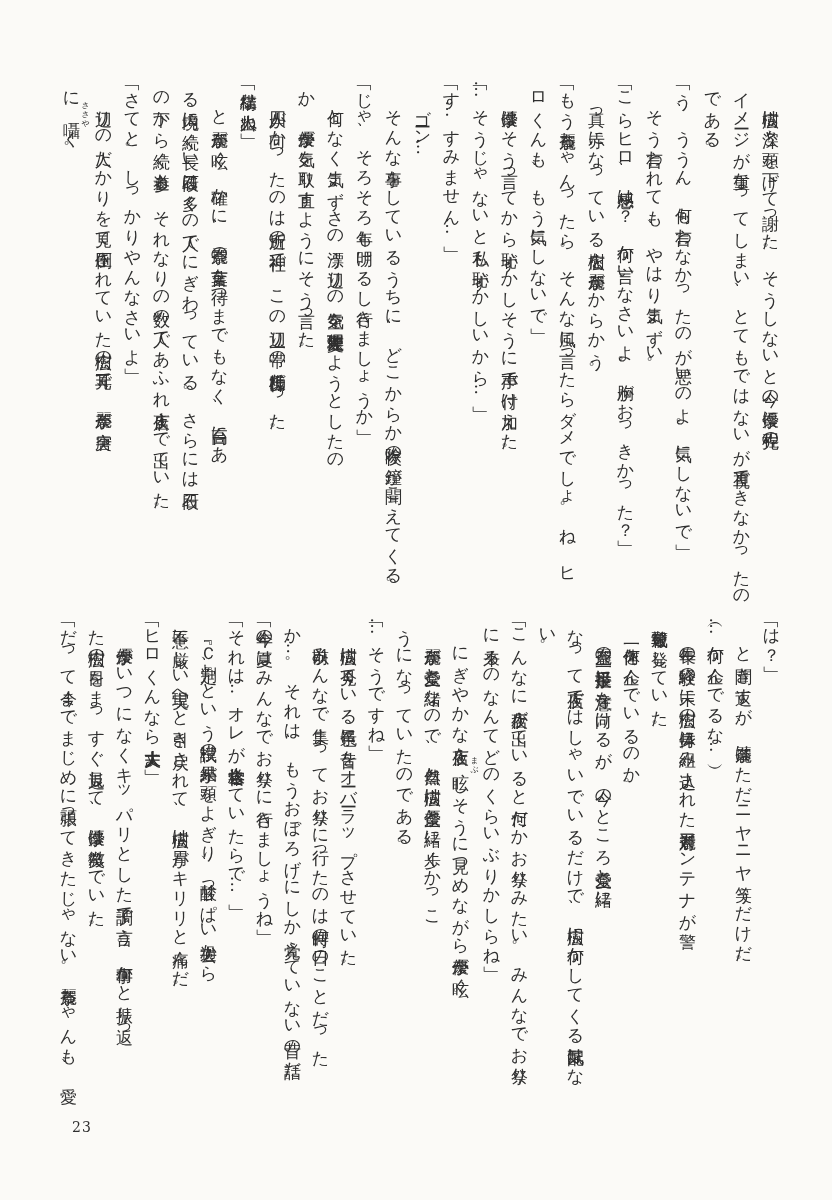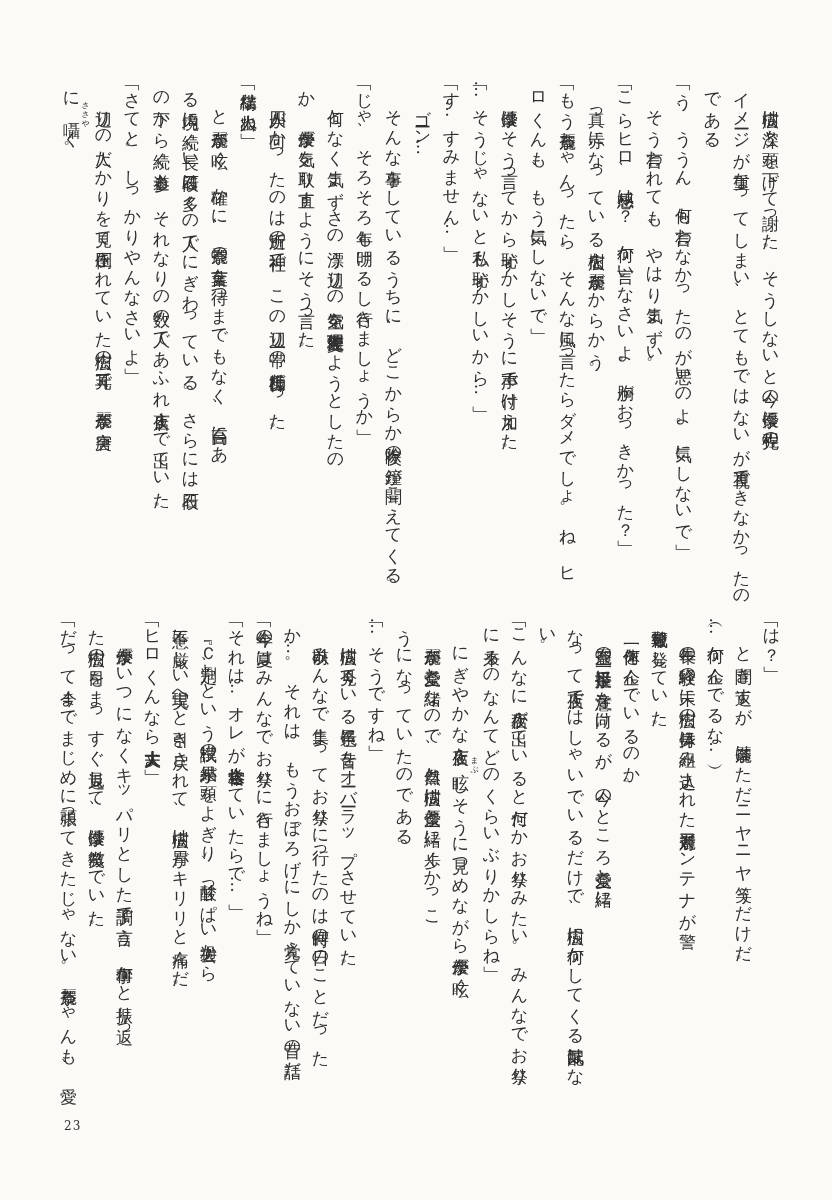--- a/index.html
+++ b/index.html
@@ -50,23 +50,23 @@
   ruby {
     ruby-position: over;
   }
   rt {
     font-size: 8px;
     letter-spacing: 0;
     line-height: 1;
   }
   .page-number {
     position: absolute;
-    left: 64px;
+    left: 72px;
     top: 1119px;
-    font-size: 12px;
+    font-size: 14px;
     letter-spacing: 1px;
     color: var(--ink, #2f2f2f);
   }
 </style>
 </head>
 <body>
 
 <div class="page">
   <section class="vblock top">
       <p class="indent">広樹は深々と頭を下げて謝った。そうしないと今の優奈に先程の</p>

